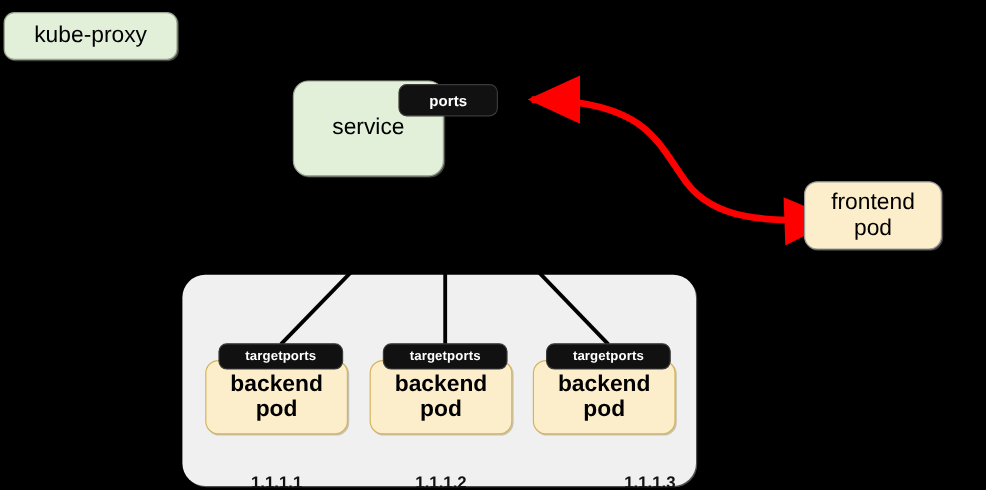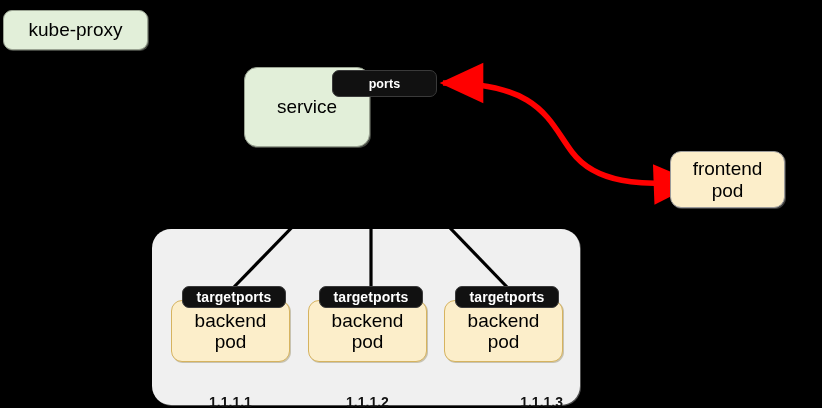--- a/index.html
+++ b/index.html
@@ -65,20 +65,21 @@
     height: 57px;
     border: 1px solid #9a9a9a;
     box-shadow: 1px 1px 0 rgba(120,120,120,0.5);
   }
   .backend-pod-node {
     top: 300px;
     width: 119px;
     height: 62px;
     border: 1.6px solid #d6b35f;
     box-shadow: 1px 1px 0 rgba(150,140,100,0.45);
+    font-weight: bold;
   }
   #backend-pod-1 { left: 171px; }
   #backend-pod-2 { left: 308px; }
   #backend-pod-3 { left: 444px; }
 
   
   .badge {
     position: absolute;
     box-sizing: border-box;
     background: #111111;
@@ -87,28 +88,28 @@
     color: #ffffff;
     font-weight: bold;
     display: flex;
     align-items: center;
     justify-content: center;
     letter-spacing: 0.1px;
   }
   #ports-badge {
     left: 332px;
     top: 70px;
-    width: 105px;
+    width: 83px;
     height: 27px;
     font-size: 12.5px;
   }
   .targetports-badge {
     width: 104px;
     height: 22px;
-    font-size: 14px;
+    font-size: 11px;
     top: 286px;
   }
   #targetports-badge-1 { left: 182px; }
   #targetports-badge-2 { left: 319px; }
   #targetports-badge-3 { left: 455px; }
 
   
   #pod-group-container {
     position: absolute;
     left: 152px;

